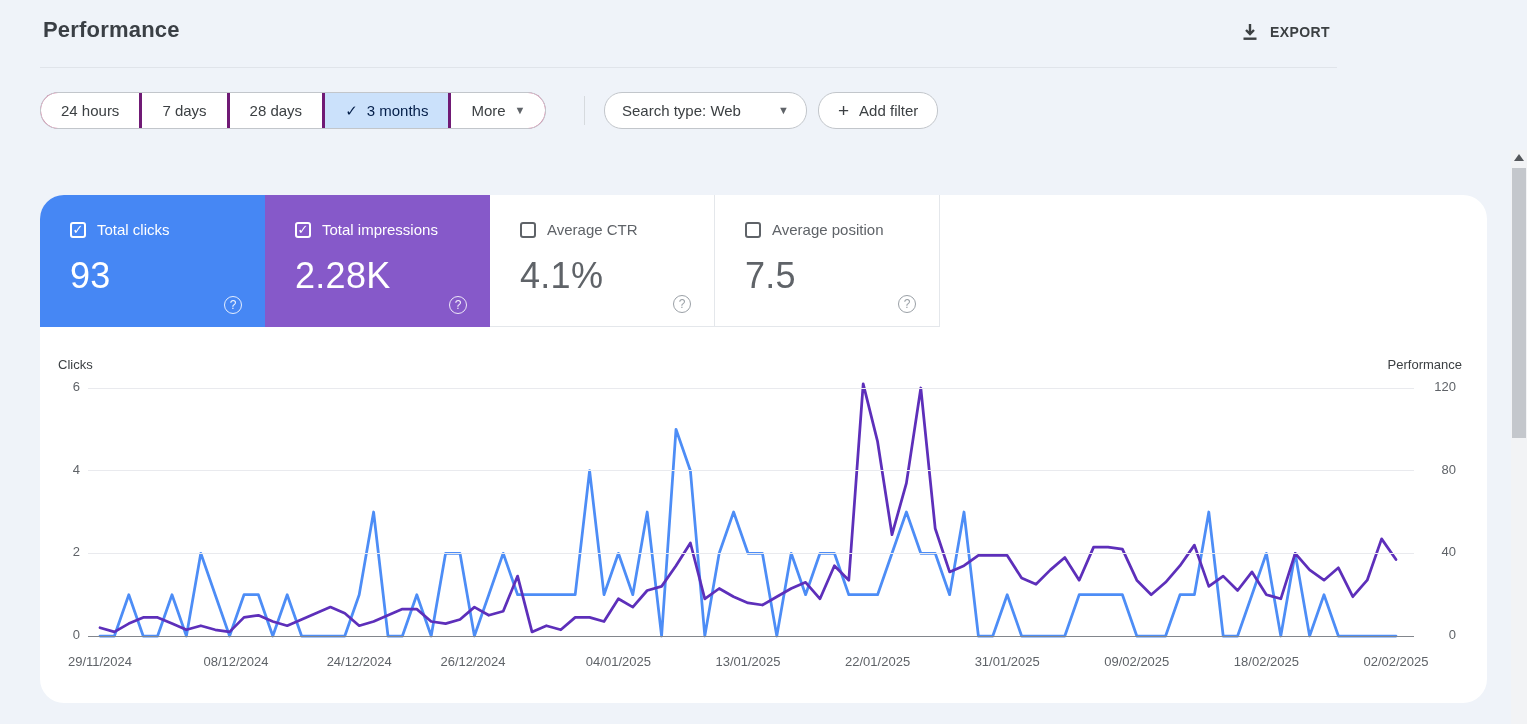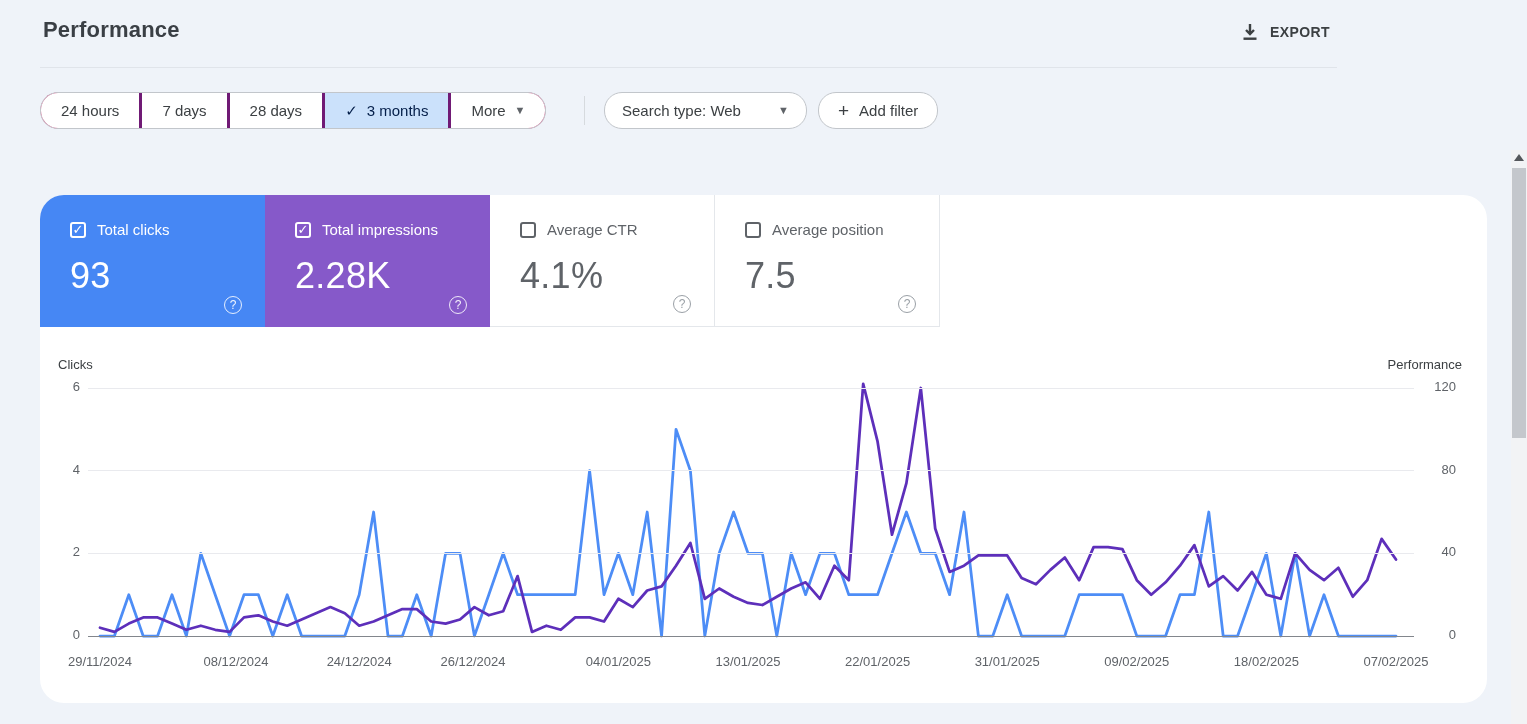--- a/index.html
+++ b/index.html
@@ -226,21 +226,21 @@
       <div class="xtick" style="left: 45px;">29/11/2024</div>
       <div class="xtick" style="left: 181px;">08/12/2024</div>
       <div class="xtick" style="left: 304.2px;">24/12/2024</div>
       <div class="xtick" style="left: 418px; text-align: center;">26/12/2024</div>
       <div class="xtick" style="left: 563.4px;">04/01/2025</div>
       <div class="xtick" style="left: 693px;">13/01/2025</div>
       <div class="xtick" style="left: 822.6px;">22/01/2025</div>
       <div class="xtick" style="left: 952.2px;">31/01/2025</div>
       <div class="xtick" style="left: 1081.8px;">09/02/2025</div>
       <div class="xtick" style="left: 1211.4px;">18/02/2025</div>
-      <div class="xtick" style="left: 1341px;">07/02/2025</div>
+      <div class="xtick" style="left: 1341px;">02/02/2025</div>
     </div>
 
   <div class="scrollbar">
     <div class="scroll-arrow"></div>
     <div class="scroll-thumb"></div>
   </div>
 
 </div>
 
 </body></html>

